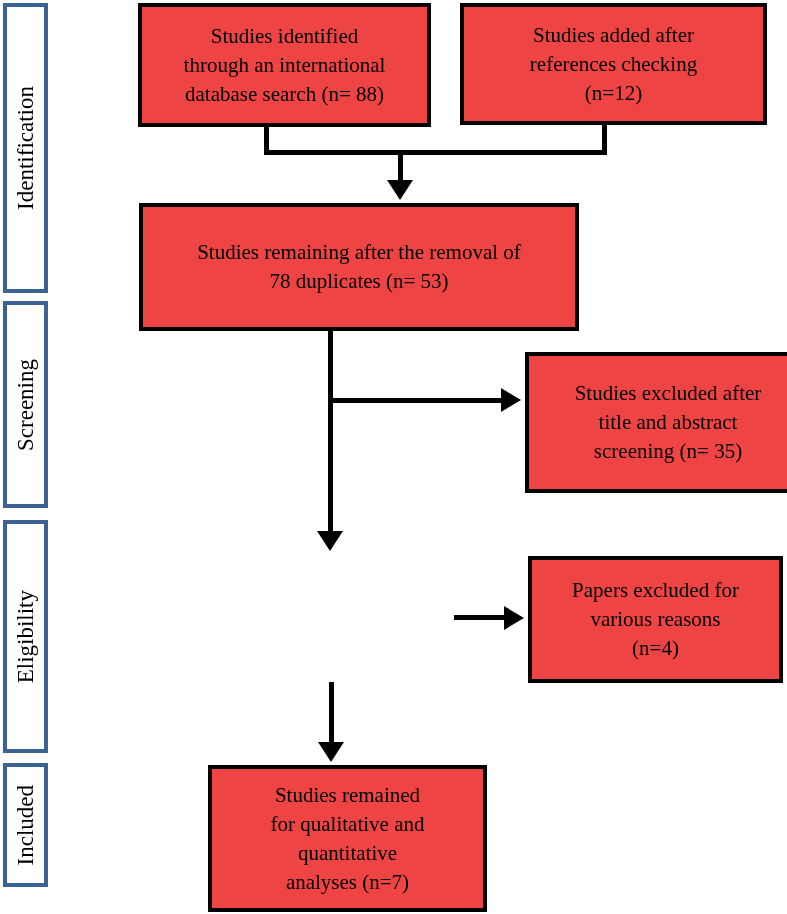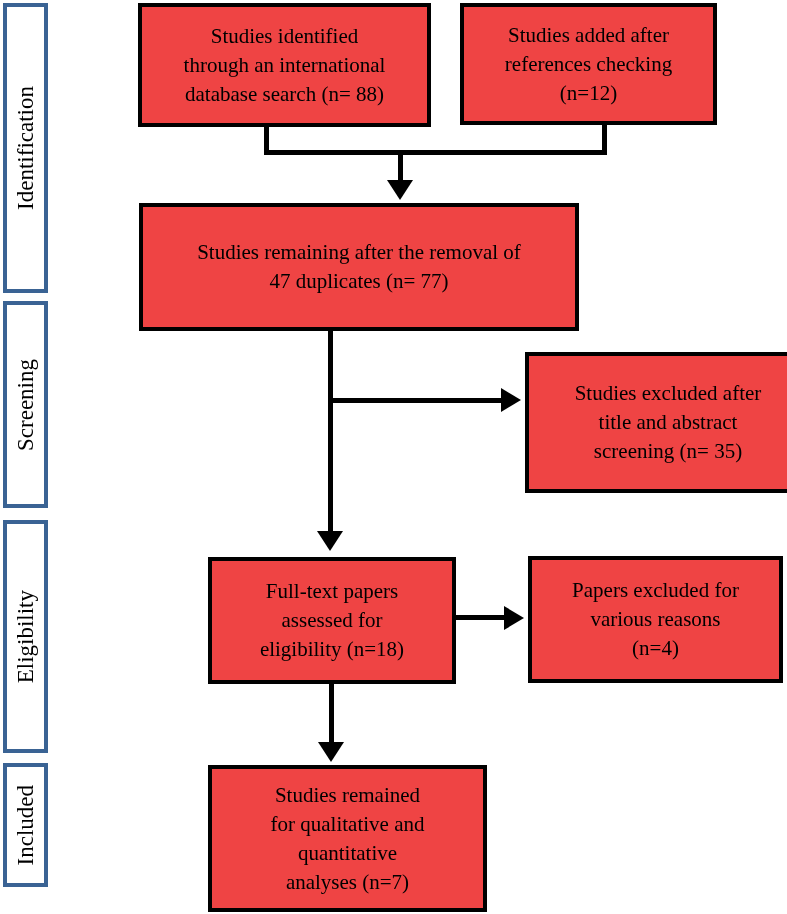--- a/index.html
+++ b/index.html
@@ -78,38 +78,33 @@
   </div>
   <div class="stage" style="top:763px; height:124px;">
     <span class="stage-label">Included</span>
   </div>
 
   <div class="fbox" style="left:138px; top:3px; width:293px; height:124px;">
     <span class="txt">Studies identified
 through an international
 database search (n= 88)</span>
   </div>
-  <div class="fbox" style="left:460px; top:3px; width:257px; height:122px;">
+  <div class="fbox" style="left:460px; top:3px; width:307px; height:122px;">
     <span class="txt">Studies added after
 references checking
 (n=12)</span>
   </div>
   <div class="fbox" style="left:139px; top:203px; width:440px; height:128px;">
     <span class="txt">Studies remaining after the removal of
-47 duplicates (n= 77)</span>
+78 duplicates (n= 53)</span>
   </div>
   <div class="fbox" style="left:525px; top:352px; width:286px; height:141px;">
     <span class="txt">Studies excluded after
 title and abstract
 screening (n= 35)</span>
-  </div>
-  <div class="fbox" style="left:208px; top:557px; width:248px; height:127px;">
-    <span class="txt">Full-text papers
-assessed for
-eligibility (n=18)</span>
   </div>
   <div class="fbox" style="left:528px; top:556px; width:255px; height:127px;">
     <span class="txt">Papers excluded for
 various reasons
 (n=4)</span>
   </div>
   <div class="fbox" style="left:208px; top:765px; width:279px; height:147px;">
     <span class="txt">Studies remained
 for qualitative and
 quantitative

